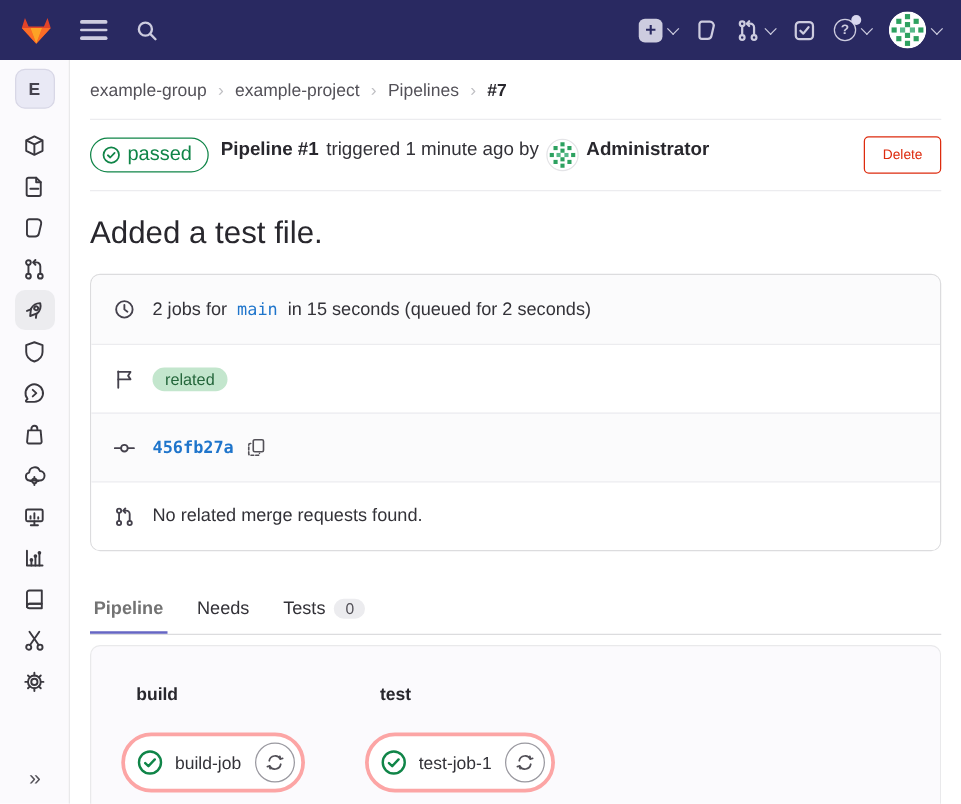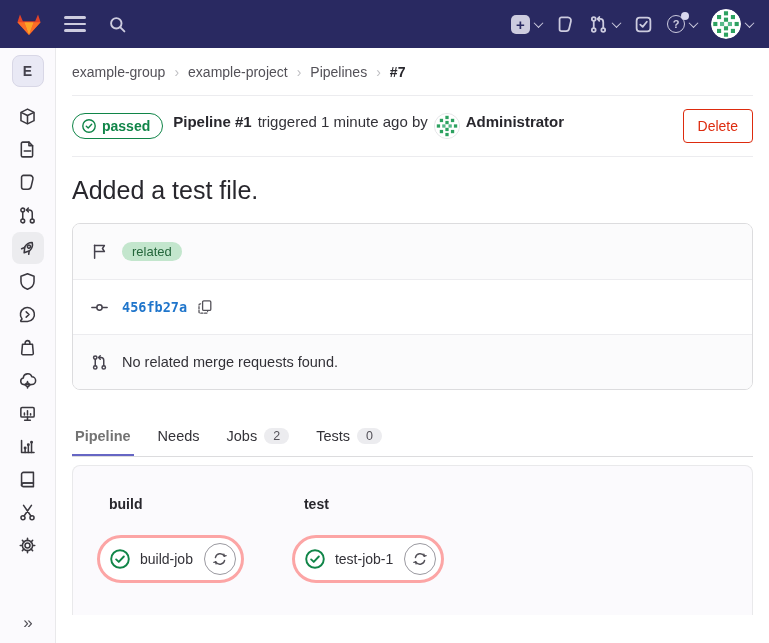--- a/index.html
+++ b/index.html
@@ -48,28 +48,28 @@
   
   .breadcrumb { height:48px; display:flex; align-items:center; gap:9px; font-size:14px;
                 color:#535158; border-bottom:1px solid #ececef; }
   .bc-link { cursor:pointer; }
   .bc-sep::before { content:"›"; color:#bfbfc3; font-size:14px; }
   .bc-current { font-weight:700; color:#28272d; }
 
   
   .phead { display:flex; align-items:center; gap:10px; padding:13px 0; border-bottom:1px solid #ececef; }
   .badge-passed { display:inline-flex; align-items:center; gap:5px; border:1px solid #108548;
-                  color:#108548; border-radius:16px; padding:4px 12px 4px 8px; font-size:14px;
-                  font-weight:700; background:#fff; cursor:pointer; }
+                  color:#108548; border-radius:16px; padding:4px 12px 4px 8px; font-size:16px;
+                  font-weight:400; background:#fff; cursor:pointer; }
   .phead-text { font-size:15px; color:#333238; display:flex; align-items:flex-start; gap:6px; }
   .b { font-weight:700; color:#28272d; }
   .hd-avatar { width:26px; height:26px; border-radius:50%; overflow:hidden; display:flex;
                border:1px solid #e4e4e7; }
   .btn-delete { margin-left:auto; border:1px solid #dd2b0e; color:#dd2b0e; background:#fff;
-                font-size:14px; border-radius:4px; padding:8px 14px; cursor:pointer;
+                font-size:11px; border-radius:4px; padding:8px 14px; cursor:pointer;
                 font-family:"Liberation Sans", sans-serif; }
 
   
   .commit-title { font-size:25px; font-weight:400; color:#28272d; margin:19px 0 18px; }
 
   
   .infobox { border:1px solid #dcdcde; border-radius:8px; overflow:hidden; }
   .inforow { height:55px; display:flex; align-items:center; gap:14px; padding:0 18px;
              font-size:14.5px; color:#333238; background:#fff; }
   .inforow + .inforow { border-top:1px solid #ececef; }
@@ -349,20 +349,31 @@
         <span class="b">Administrator</span>
       </span>
       <button class="btn-delete">Delete</button>
     </div>
 
     <h1 class="commit-title">Added a test file.</h1>
 
     <section class="infobox">
       <div class="inforow">
         <span class="row-icon">
+          <svg width="17" height="17" viewBox="0 0 16 16" fill="none" stroke="currentColor" stroke-width="1.4" stroke-linecap="round">
+            <circle cx="8" cy="8" r="6.2"></circle>
+              <path d="M8 4.6 V8 L10.3 9.8"></path>
+          </svg>
+        </span>
+        <span>2 jobs for</span>
+        <span class="mono branch-link" style="margin:0 -6px;">main</span>
+        <span>in 15 seconds (queued for 2 seconds)</span>
+      </div>
+      <div class="inforow">
+        <span class="row-icon">
           <svg width="17" height="17" viewBox="0 0 16 16" fill="none" stroke="currentColor" stroke-width="1.4" stroke-linecap="round" stroke-linejoin="round">
             <path d="M3.4 14.3 V2"></path>
               <path d="M3.4 2.4 H12.6 L10.8 5.2 L12.6 8 H3.4"></path>
           </svg>
         </span>
         <span class="badge-latest">related</span>
       </div>
       <div class="inforow">
         <span class="row-icon">
           <svg width="17" height="17" viewBox="0 0 16 16" fill="none" stroke="currentColor" stroke-width="1.4" stroke-linecap="round">
@@ -392,24 +403,20 @@
         <span>No related merge requests found.</span>
       </div>
     </section>
 
     <nav class="tabs">
       <span class="tab active">
         <span>Pipeline</span>
       </span>
       <span class="tab">
         <span>Needs</span>
-      </span>
-      <span class="tab">
-        <span>Jobs</span>
-        <span class="tab-count">2</span>
       </span>
       <span class="tab">
         <span>Tests</span>
         <span class="tab-count">0</span>
       </span>
     </nav>
 
     <section class="graph">
       <div class="stage">
         <div class="stage-name">build</div>

